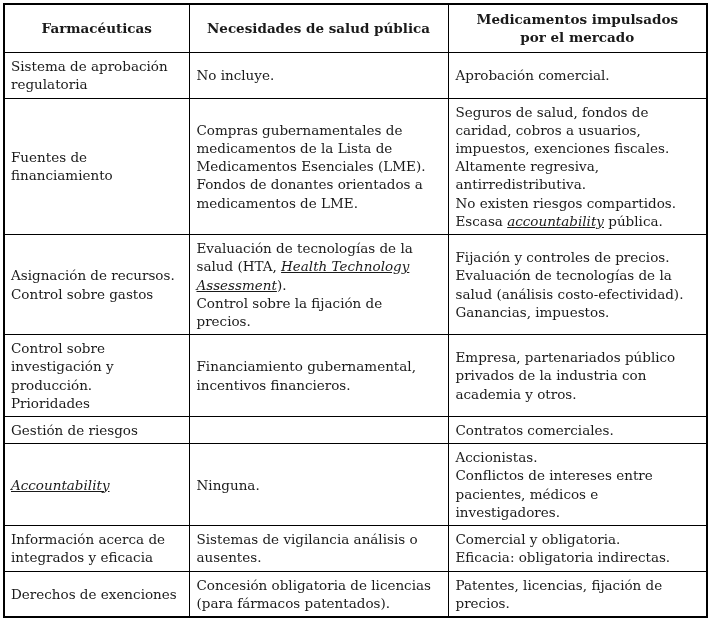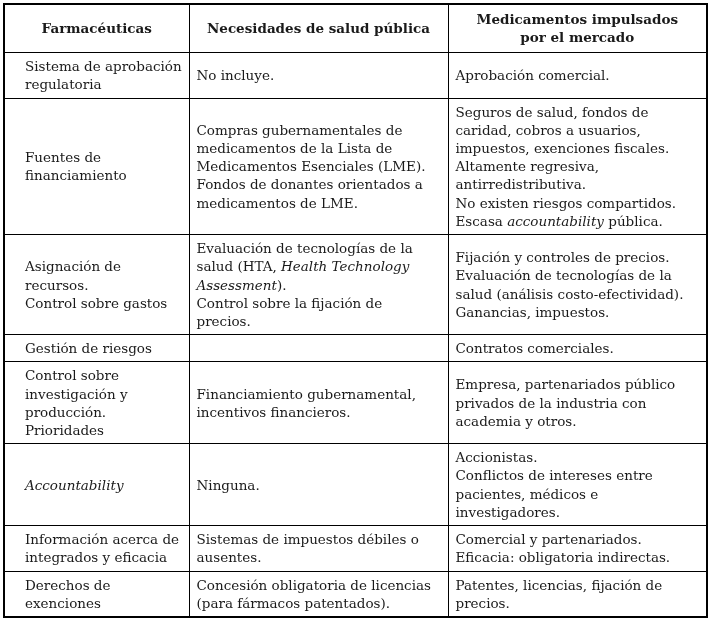--- a/index.html
+++ b/index.html
@@ -32,25 +32,25 @@
     white-space: pre-line;
     padding: 6px 4px;
     line-height: 1.3;
   }
   td {
     padding: 4px 7px;
     line-height: 1.35;
     text-align: left;
   }
   td.label-cell {
-    padding-left: 20px;
+    padding-left: 6px;
     padding-right: 4px;
   }
   .par { margin: 0; }
-  .italic { font-style: italic; }
+  .italic { font-style: italic; text-decoration: underline; }
 </style>
 </head>
 <body>
 
 <table class="comparison">
   <colgroup>
     <col style="width:185px">
     <col style="width:259px">
     <col style="width:259px">
   </colgroup>
@@ -99,60 +99,60 @@
           <div class="par"><span>Control sobre la fijación de precios.</span></div>
         </td>
         <td class="value-cell">
           <div class="par"><span>Fijación y controles de precios.</span></div>
           <div class="par"><span>Evaluación de tecnologías de la salud (análisis costo-efectividad).</span></div>
           <div class="par"><span>Ganancias, impuestos.</span></div>
         </td>
       </tr>
       <tr>
         <td class="label-cell">
-          <div class="par"><span>Gestión de riesgos</span></div>
-        </td>
-        <td class="value-cell"></td>
-        <td class="value-cell">
-          <div class="par"><span>Contratos comerciales.</span></div>
-        </td>
-      </tr>
-      <tr>
-        <td class="label-cell">
           <div class="par"><span>Control sobre investigación y producción.</span></div>
           <div class="par"><span>Prioridades</span></div>
         </td>
         <td class="value-cell">
           <div class="par"><span>Financiamiento gubernamental, incentivos financieros.</span></div>
         </td>
         <td class="value-cell">
           <div class="par"><span>Empresa, partenariados público privados de la industria con academia y otros.</span></div>
+        </td>
+      </tr>
+      <tr>
+        <td class="label-cell">
+          <div class="par"><span>Gestión de riesgos</span></div>
+        </td>
+        <td class="value-cell"></td>
+        <td class="value-cell">
+          <div class="par"><span>Contratos comerciales.</span></div>
         </td>
       </tr>
       <tr>
         <td class="label-cell">
           <div class="par"><span class="italic">Accountability</span></div>
         </td>
         <td class="value-cell">
           <div class="par"><span>Ninguna.</span></div>
         </td>
         <td class="value-cell">
           <div class="par"><span>Accionistas.</span></div>
           <div class="par"><span>Conflictos de intereses entre pacientes, médicos e investigadores.</span></div>
         </td>
       </tr>
       <tr>
         <td class="label-cell">
           <div class="par"><span>Información acerca de integrados y eficacia</span></div>
         </td>
         <td class="value-cell">
-          <div class="par"><span>Sistemas de impuestos débiles o ausentes.</span></div>
+          <div class="par"><span>Sistemas de vigilancia análisis o ausentes.</span></div>
         </td>
         <td class="value-cell">
-          <div class="par"><span>Comercial y partenariados.</span></div>
+          <div class="par"><span>Comercial y obligatoria.</span></div>
           <div class="par"><span>Eficacia: obligatoria indirectas.</span></div>
         </td>
       </tr>
       <tr>
         <td class="label-cell">
           <div class="par"><span>Derechos de exenciones</span></div>
         </td>
         <td class="value-cell">
           <div class="par"><span>Concesión obligatoria de licencias (para fármacos patentados).</span></div>
         </td>

